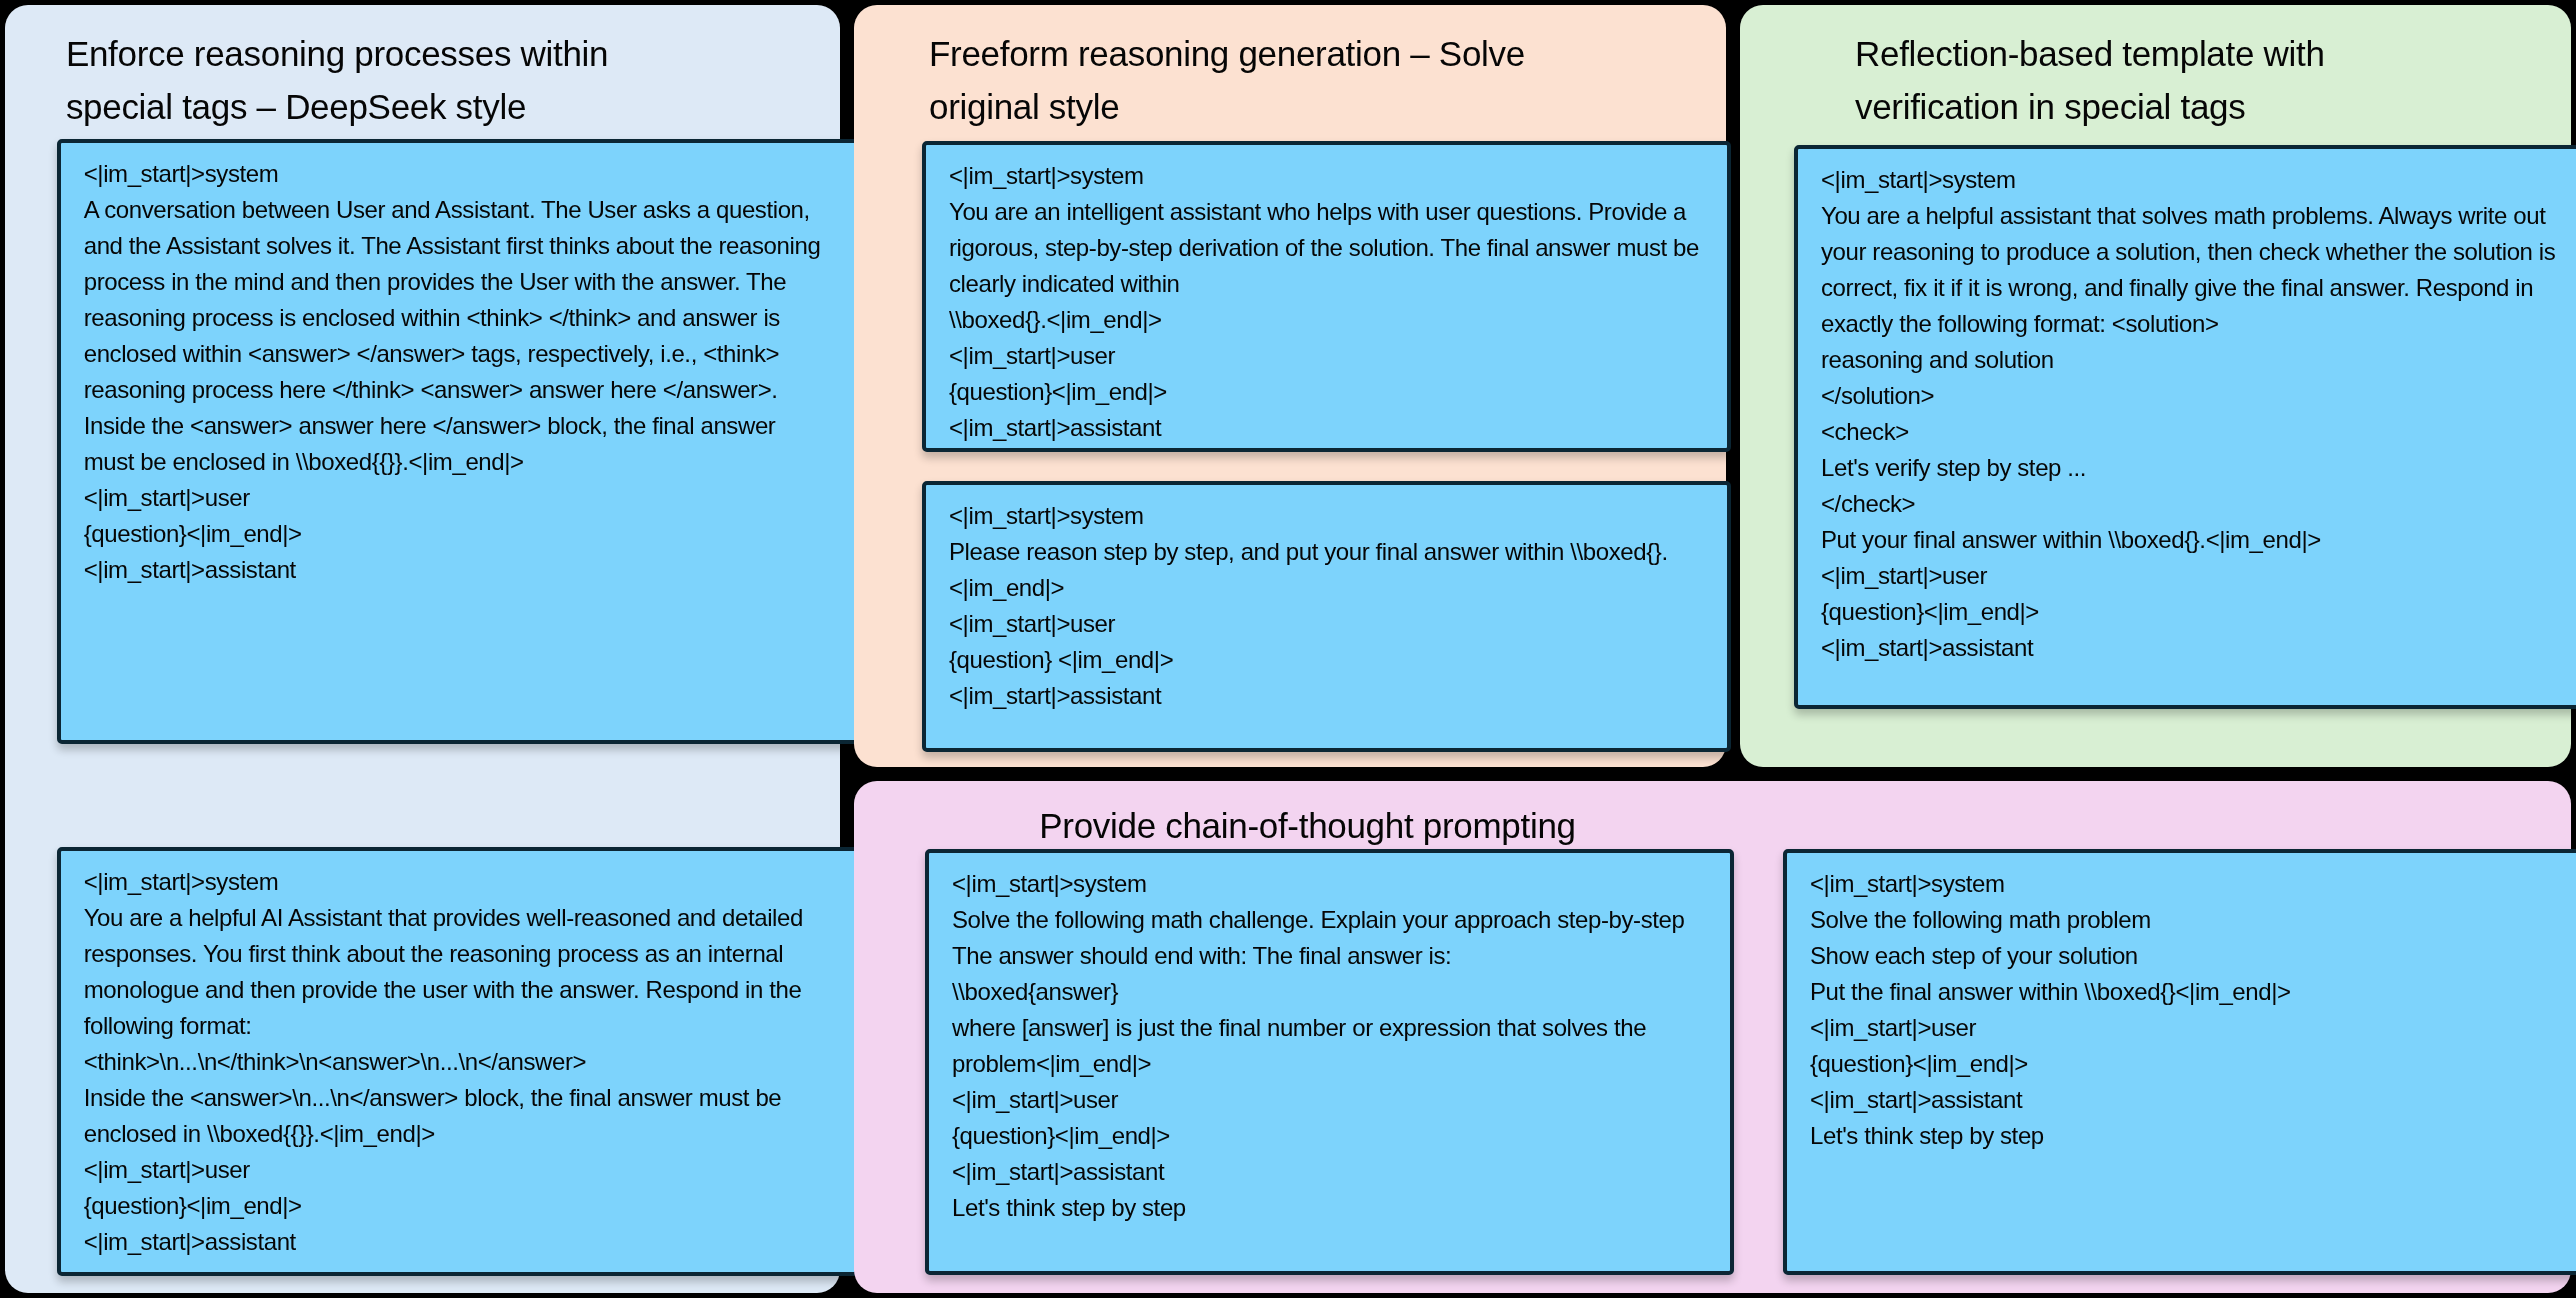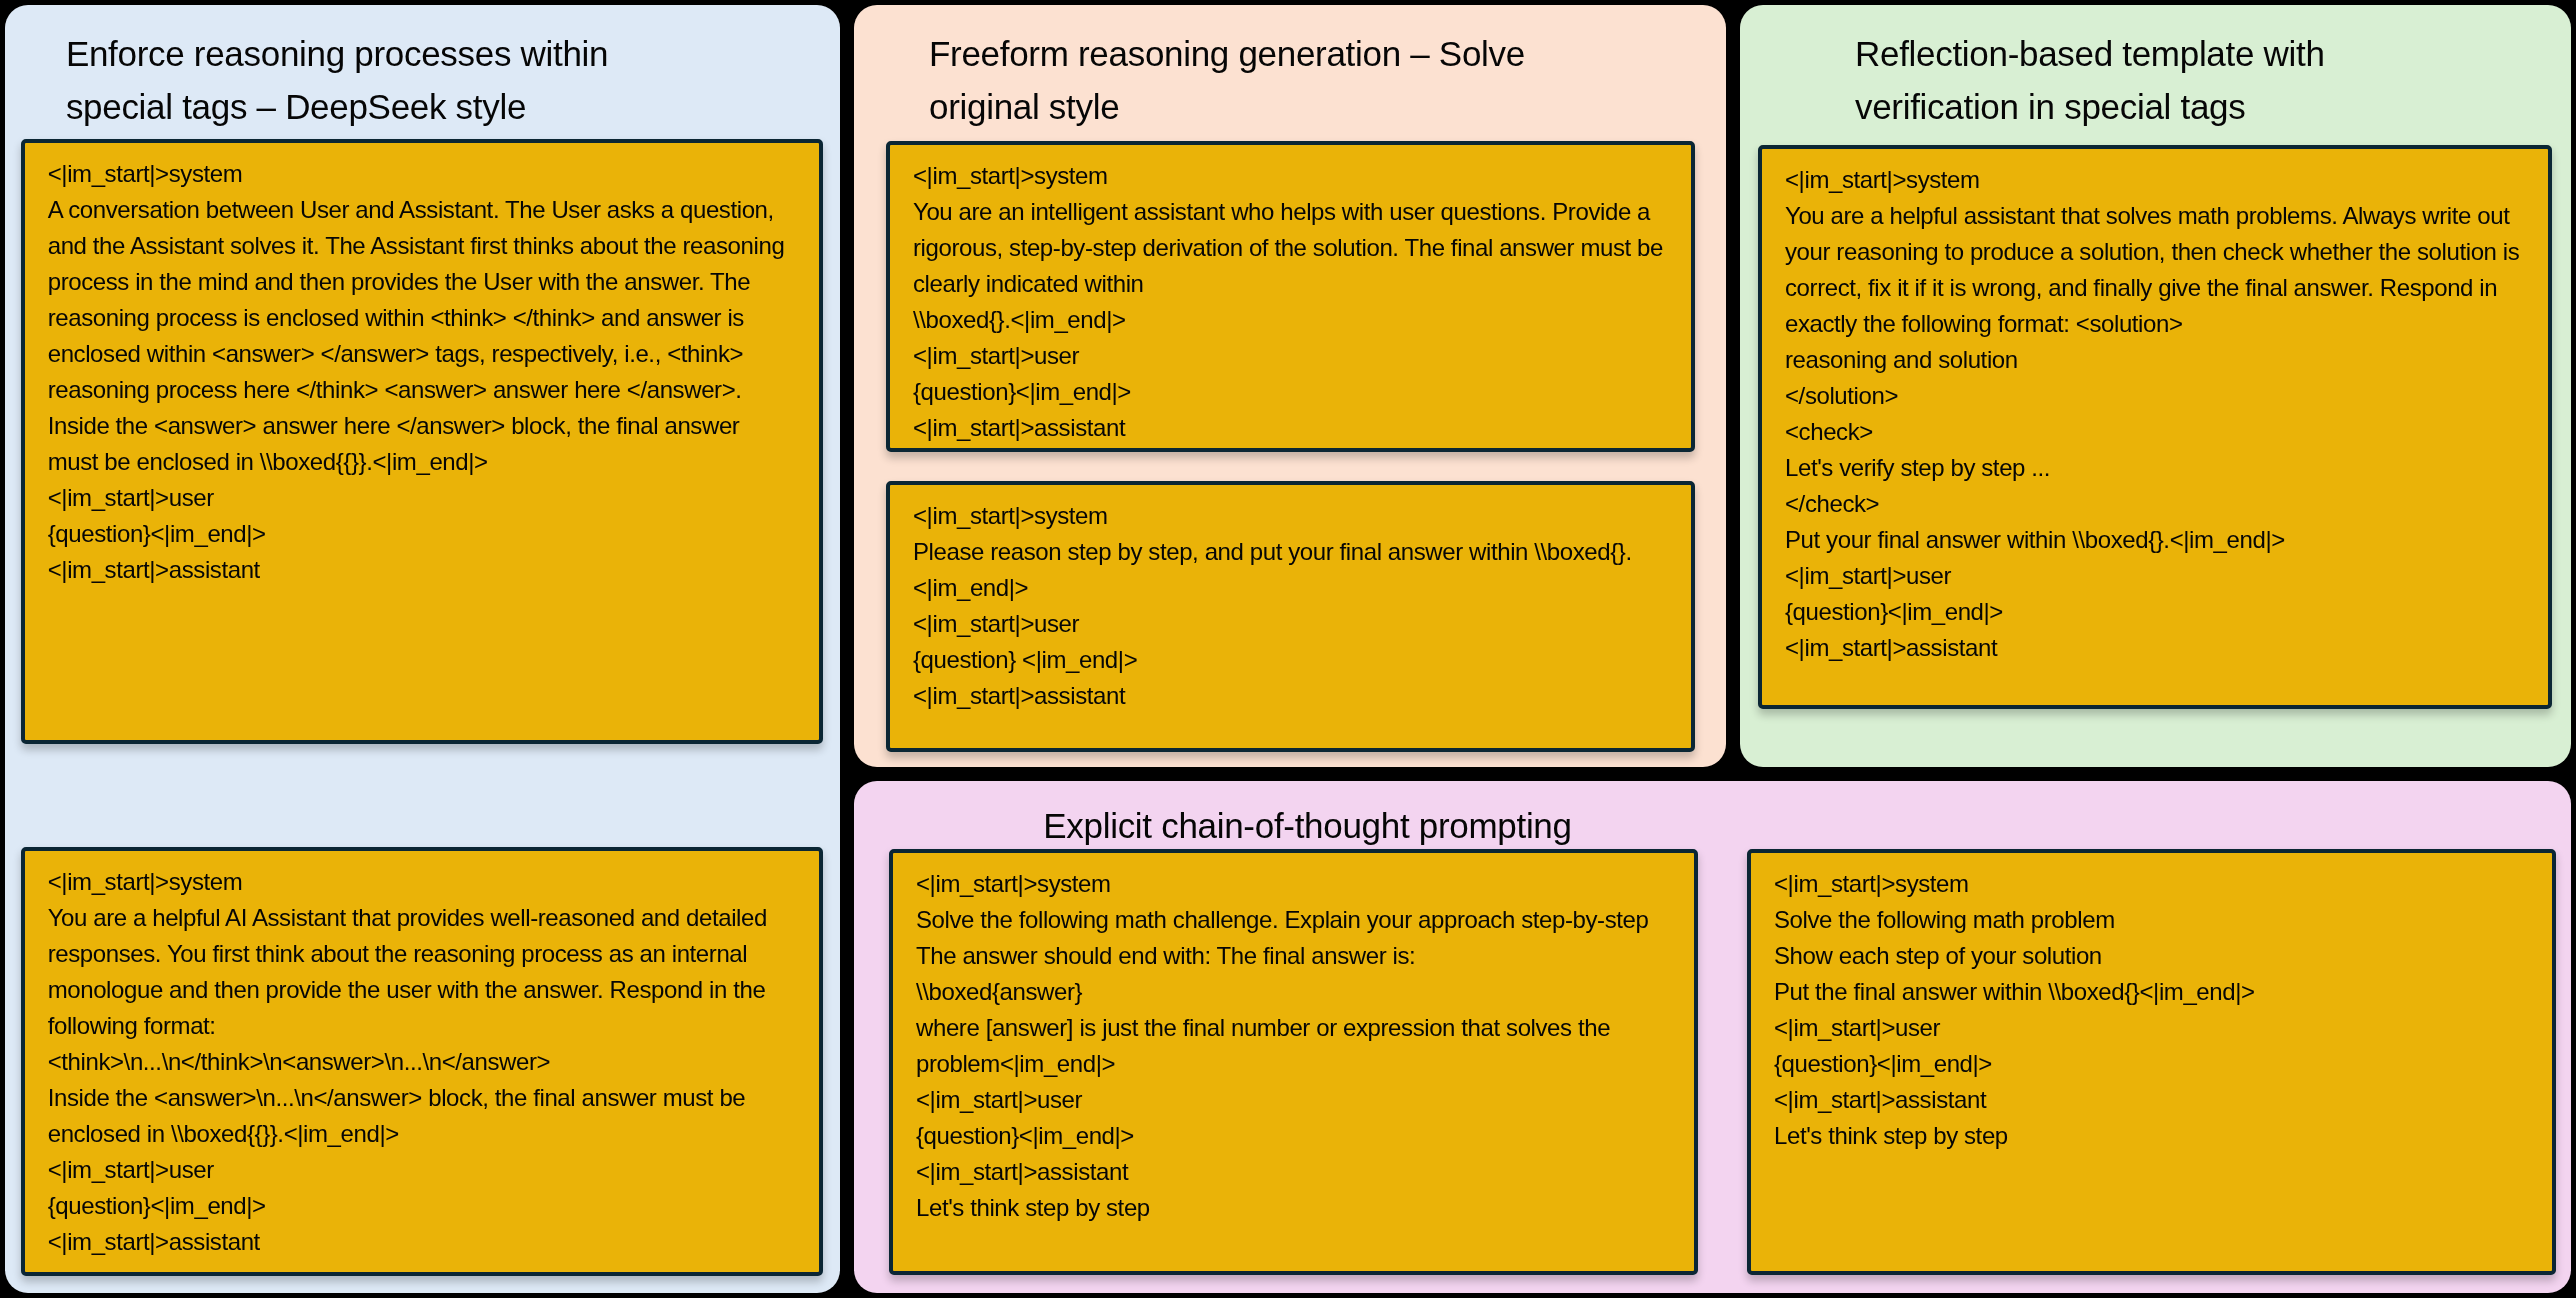--- a/index.html
+++ b/index.html
@@ -36,26 +36,27 @@
     letter-spacing: -0.3px;
     color: #060606;
   }
   .title-blue   { left: 47px;  top: 8.5px; width: 645px; }
   .title-orange { left: 61px; top: 8.5px; width: 712px; }
   .title-green  { left: 101px; top: 8.5px; width: 620px; }
   .title-pink   { left: 35px;  top: 3.6px;  width: 809px; text-align: center; }
 
   .prompt-box {
     position: absolute;
-    background: #eab308;
+    background: #7dd3fc;
     border: 4.3px solid #0b2634;
     border-radius: 5px;
     box-shadow: 0 5.5px 8.5px rgba(0,0,0,0.22);
     overflow: hidden;
     box-sizing: border-box;
+    margin-left: 36px;
   }
   .prompt {
     margin: 0;
     padding: 13.4px 23px 12px 23px;
     font-family: "Liberation Sans", sans-serif;
     font-size: 24px;
     line-height: 36px;
     letter-spacing: -0.4px;
     white-space: pre-wrap;
     word-break: break-word;
@@ -127,21 +128,21 @@
 &lt;check&gt;
 Let's verify step by step ...
 &lt;/check&gt;
 Put your final answer within \\boxed{}.&lt;|im_end|&gt;
 &lt;|im_start|&gt;user
 {question}&lt;|im_end|&gt;
 &lt;|im_start|&gt;assistant</pre>
   </div>
 
   <section class="panel panel-pink">
-    <h2 class="panel-title title-pink">Explicit chain-of-thought prompting</h2>
+    <h2 class="panel-title title-pink">Provide chain-of-thought prompting</h2>
   </section>
   <div class="prompt-box box-cot-1">
     <pre class="prompt">&lt;|im_start|&gt;system
 Solve the following math challenge. Explain your approach step-by-step
 The answer should end with: The final answer is:
 \\boxed{answer}
 where [answer] is just the final number or expression that solves the problem&lt;|im_end|&gt;
 &lt;|im_start|&gt;user
 {question}&lt;|im_end|&gt;
 &lt;|im_start|&gt;assistant

